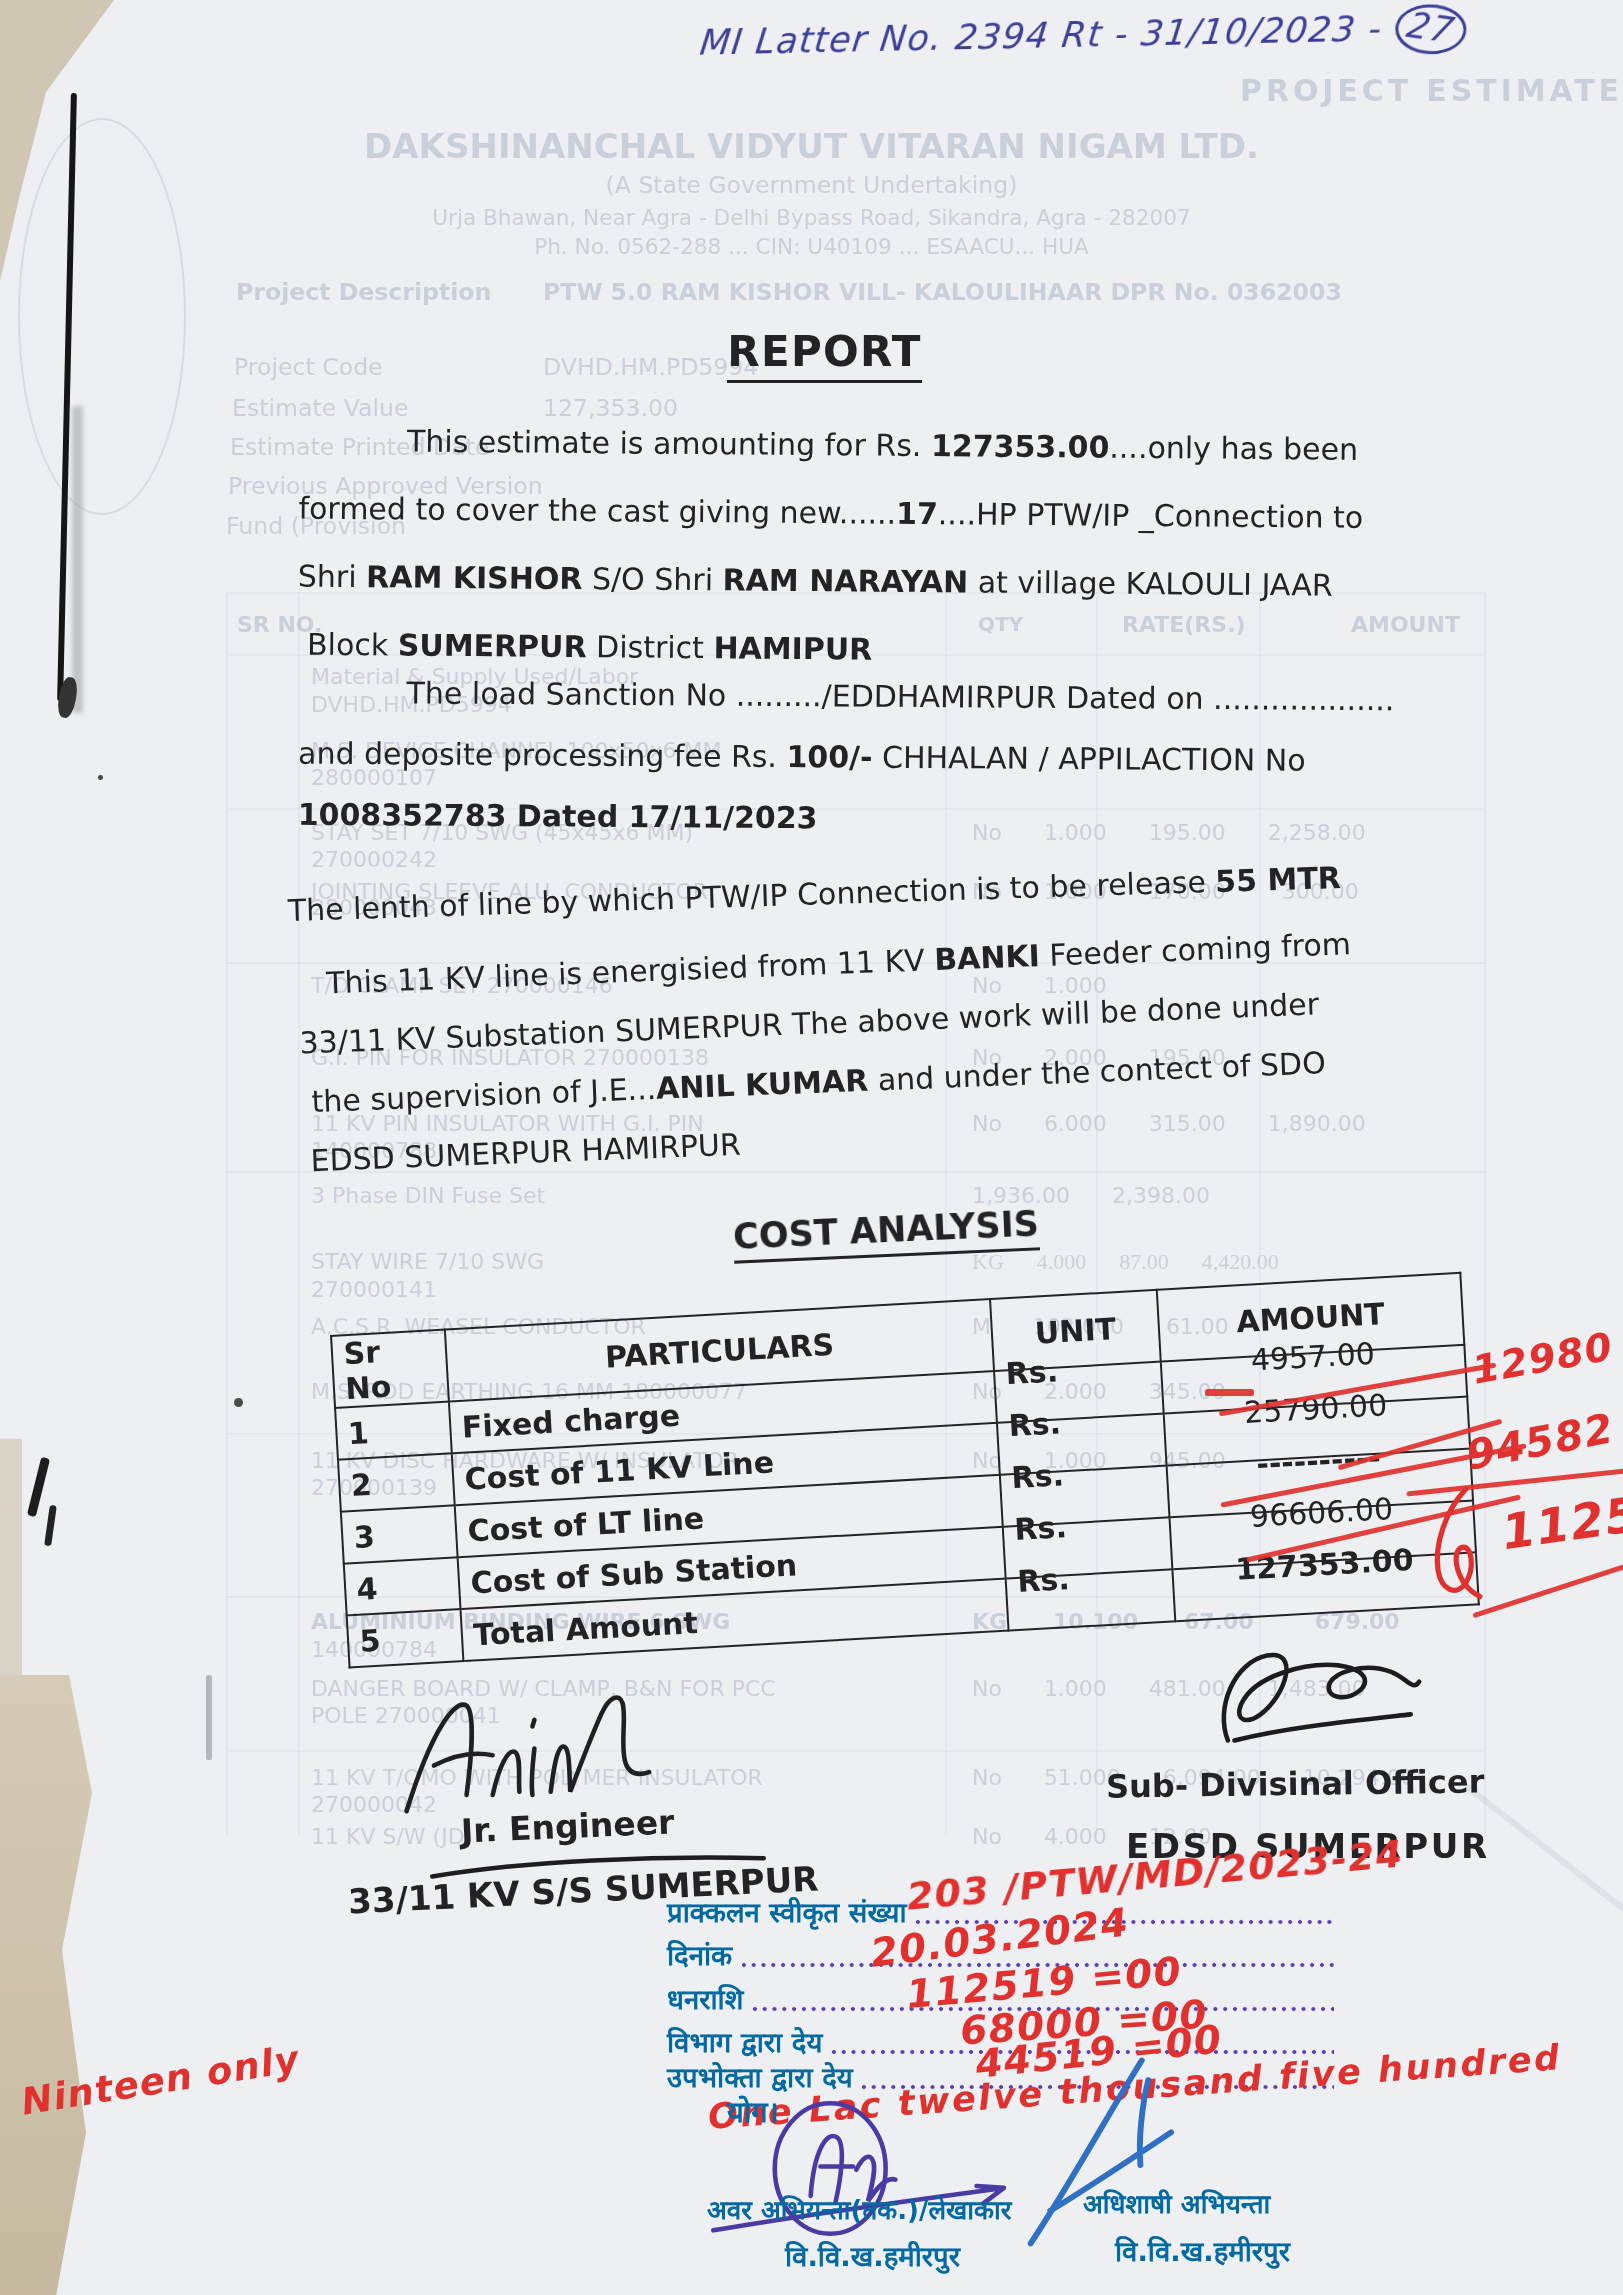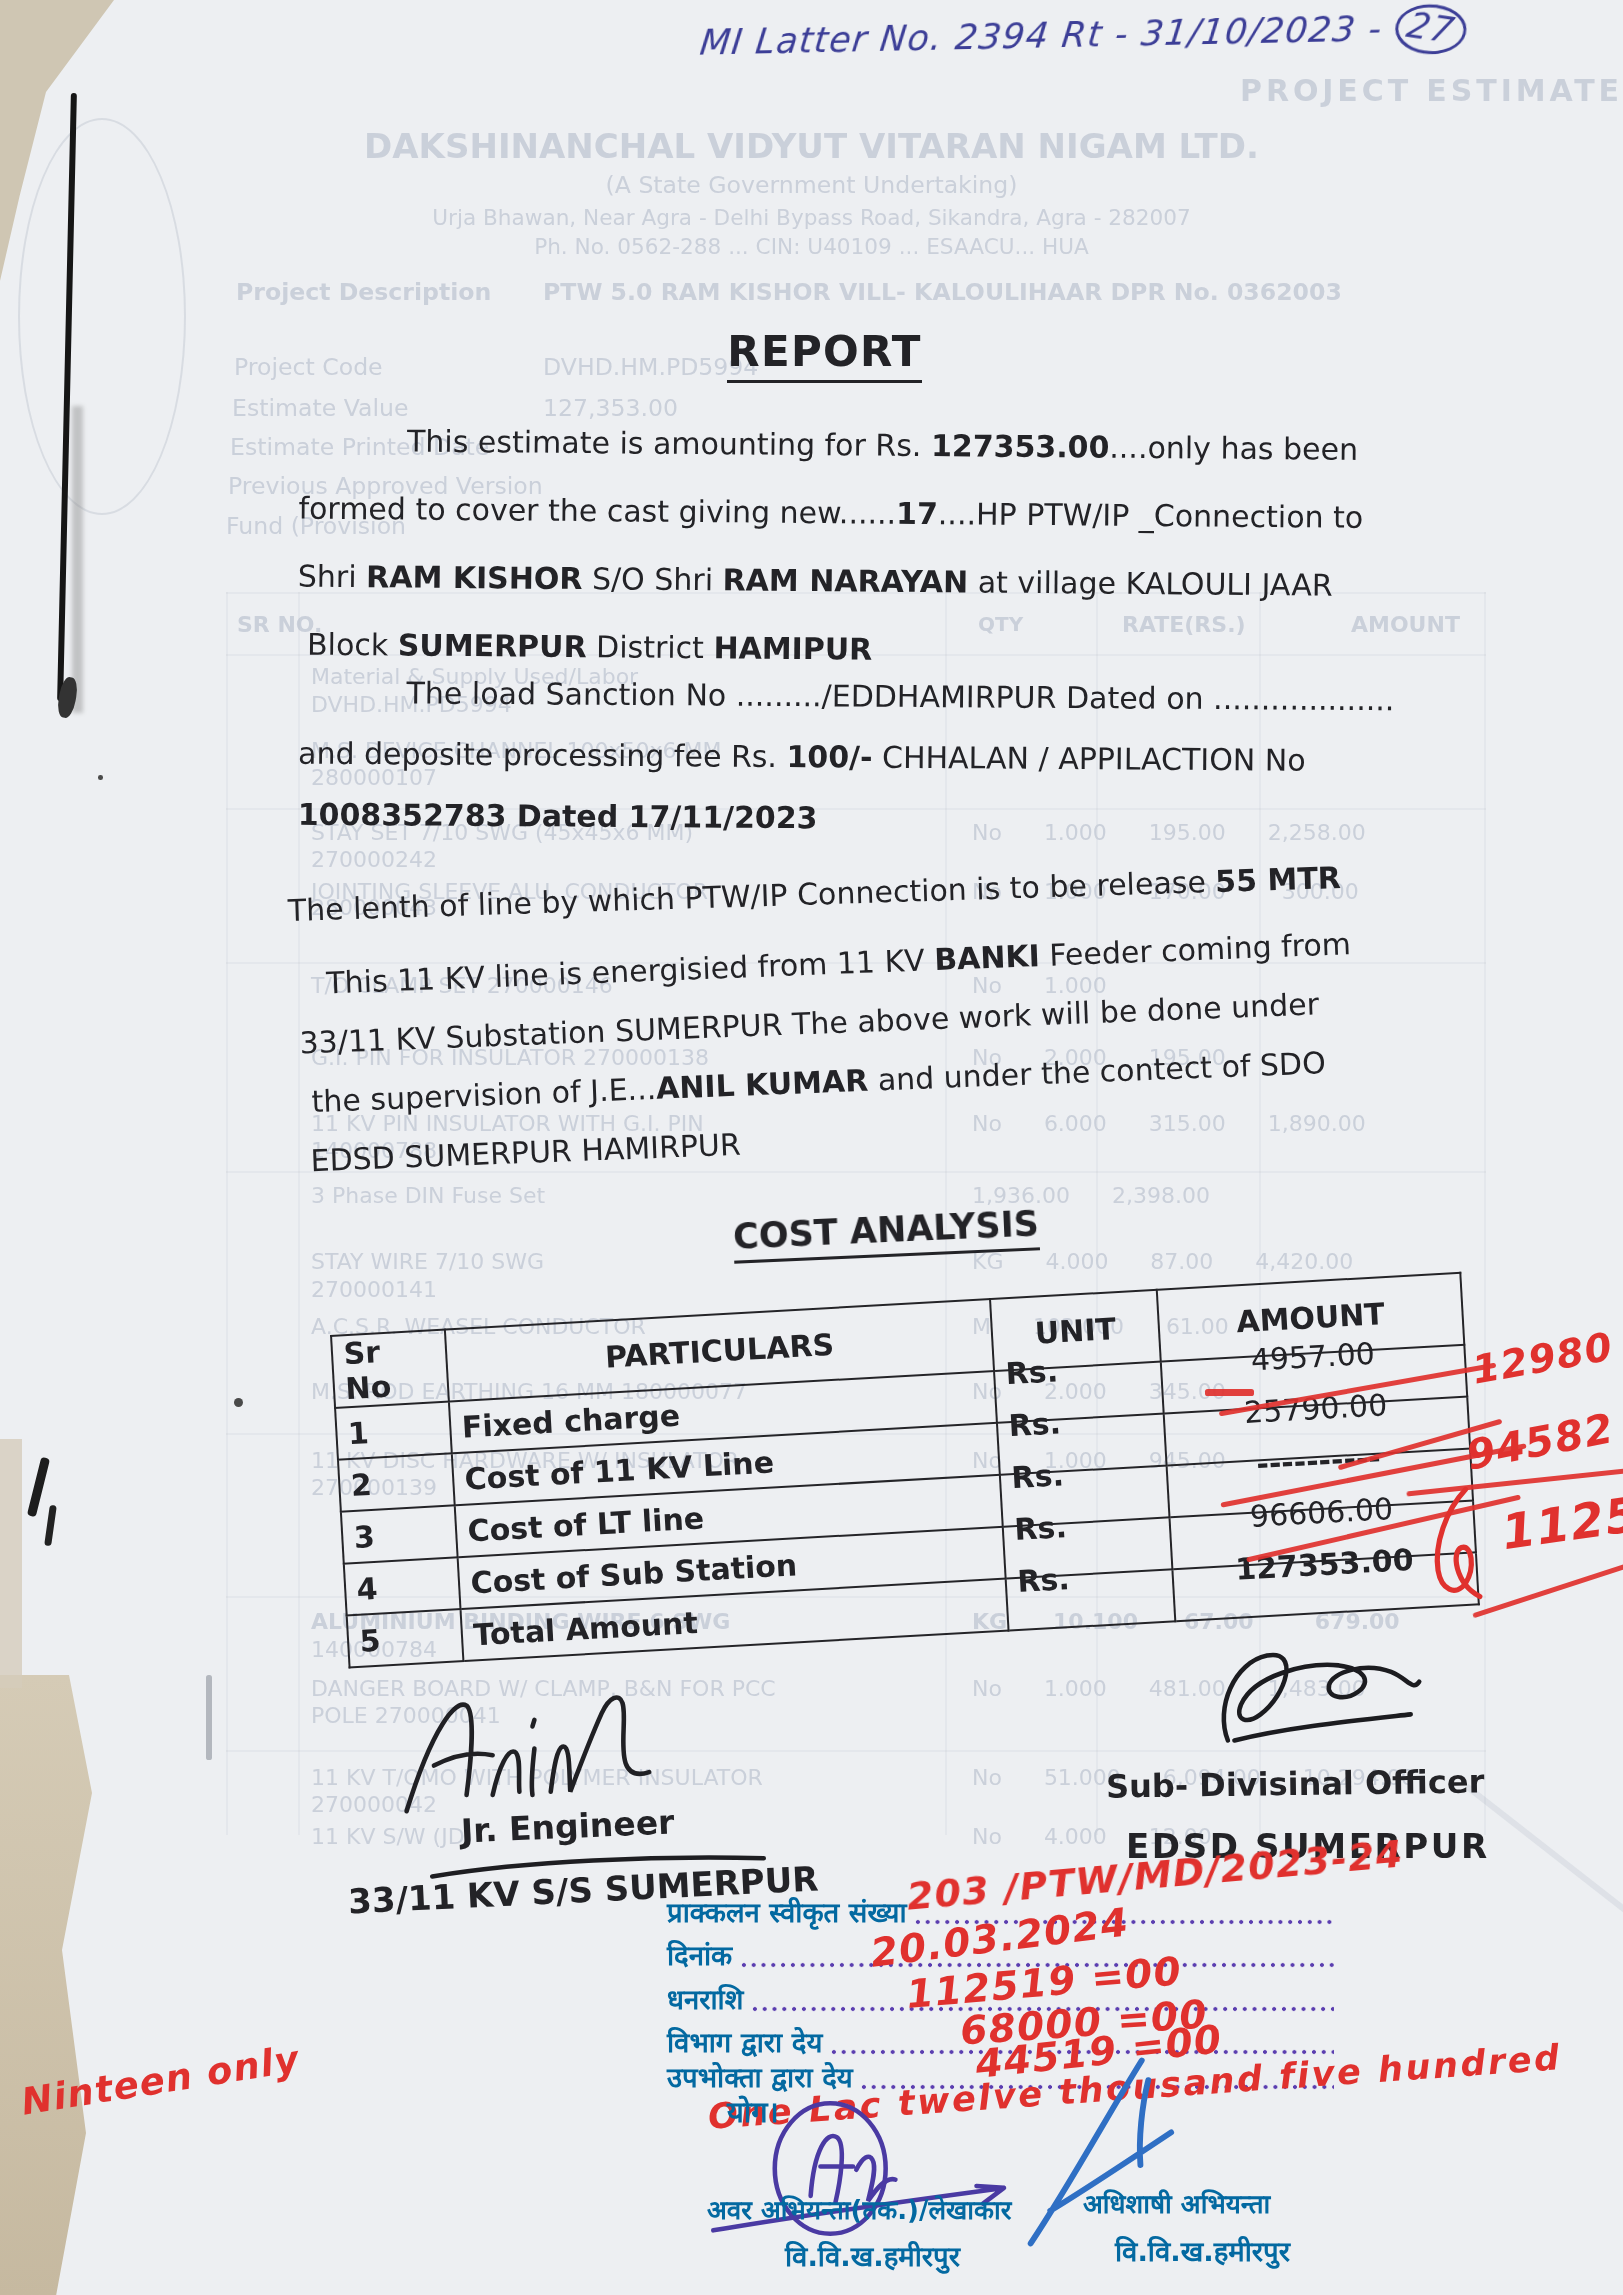--- a/index.html
+++ b/index.html
@@ -100,21 +100,21 @@
         <div style="position: absolute; left: 0px; top: 765px; white-space: nowrap;"><span>280000107</span></div>
         <div style="position: absolute; left: 0px; top: 820px; white-space: nowrap;"><span>STAY SET 7/10 SWG (45x45x6 MM)</span><span style="position: absolute; left: 661px; white-space: pre;">No      1.000      195.00      2,258.00</span></div>
         <div style="position: absolute; left: 0px; top: 847px; white-space: nowrap;"><span>270000242</span></div>
         <div style="position: absolute; left: 0px; top: 879px; white-space: nowrap;"><span>JOINTING SLEEVE ALU. CONDUCTOR</span><span style="position: absolute; left: 661px; white-space: pre;">No      1.000      170.00        300.00</span></div>
         <div style="position: absolute; left: 0px; top: 895px; white-space: nowrap;"><span>280000043</span></div>
         <div style="position: absolute; left: 0px; top: 973px; white-space: nowrap;"><span>T/O CLAMP SET  270000146</span><span style="position: absolute; left: 661px; white-space: pre;">No      1.000</span></div>
         <div style="position: absolute; left: 0px; top: 1045px; white-space: nowrap;"><span>G.I. PIN FOR INSULATOR  270000138</span><span style="position: absolute; left: 661px; white-space: pre;">No      2.000      195.00</span></div>
         <div style="position: absolute; left: 0px; top: 1111px; white-space: nowrap;"><span>11 KV PIN INSULATOR WITH G.I. PIN</span><span style="position: absolute; left: 661px; white-space: pre;">No      6.000      315.00      1,890.00</span></div>
         <div style="position: absolute; left: 0px; top: 1138px; white-space: nowrap;"><span>140000788</span></div>
         <div style="position: absolute; left: 0px; top: 1183px; white-space: nowrap;"><span>3 Phase DIN Fuse Set</span><span style="position: absolute; left: 661px; white-space: pre;">1,936.00      2,398.00</span></div>
-        <div style="position: absolute; left: 0px; top: 1249px; white-space: nowrap;"><span>STAY WIRE 7/10 SWG</span><span style="position: absolute; left: 661px; white-space: pre;">KG      4.000      87.00      4,420.00</span></div>
+        <div style="position: absolute; left: 0px; top: 1249px; white-space: nowrap;"><span>STAY WIRE 7/10 SWG</span><span style="position: absolute; left: 661px; white-space: pre; font-family: Liberation Serif, serif;">KG      4.000      87.00      4,420.00</span></div>
         <div style="position: absolute; left: 0px; top: 1277px; white-space: nowrap;"><span>270000141</span></div>
         <div style="position: absolute; left: 0px; top: 1314px; white-space: nowrap;"><span>A.C.S.R. WEASEL CONDUCTOR</span><span style="position: absolute; left: 661px; white-space: pre;">M      102.000      61.00</span></div>
         <div style="position: absolute; left: 0px; top: 1379px; white-space: nowrap;"><span>M.S. ROD EARTHING 16 MM  180000077</span><span style="position: absolute; left: 661px; white-space: pre;">No      2.000      345.00</span></div>
         <div style="position: absolute; left: 0px; top: 1448px; white-space: nowrap;"><span>11 KV DISC HARDWARE W/ INSULATOR</span><span style="position: absolute; left: 661px; white-space: pre;">No      1.000      945.00</span></div>
         <div style="position: absolute; left: 0px; top: 1475px; white-space: nowrap;"><span>270000139</span></div>
         <div style="position: absolute; left: 0px; top: 1609px; white-space: nowrap; font-weight: bold;"><span>ALUMINIUM BINDING WIRE   6 SWG</span><span style="position: absolute; left: 661px; white-space: pre;">KG      10.100      67.00        679.00</span></div>
         <div style="position: absolute; left: 0px; top: 1637px; white-space: nowrap;"><span>140000784</span></div>
         <div style="position: absolute; left: 0px; top: 1676px; white-space: nowrap;"><span>DANGER BOARD W/ CLAMP, B&amp;N FOR PCC</span><span style="position: absolute; left: 661px; white-space: pre;">No      1.000      481.00      1,483.00</span></div>
         <div style="position: absolute; left: 0px; top: 1703px; white-space: nowrap;"><span>POLE  270000041</span></div>
         <div style="position: absolute; left: 0px; top: 1765px; white-space: nowrap;"><span>11 KV T/OMO WITH POLYMER INSULATOR</span><span style="position: absolute; left: 661px; white-space: pre;">No      51.000      6,094.00      10,294.00</span></div>

